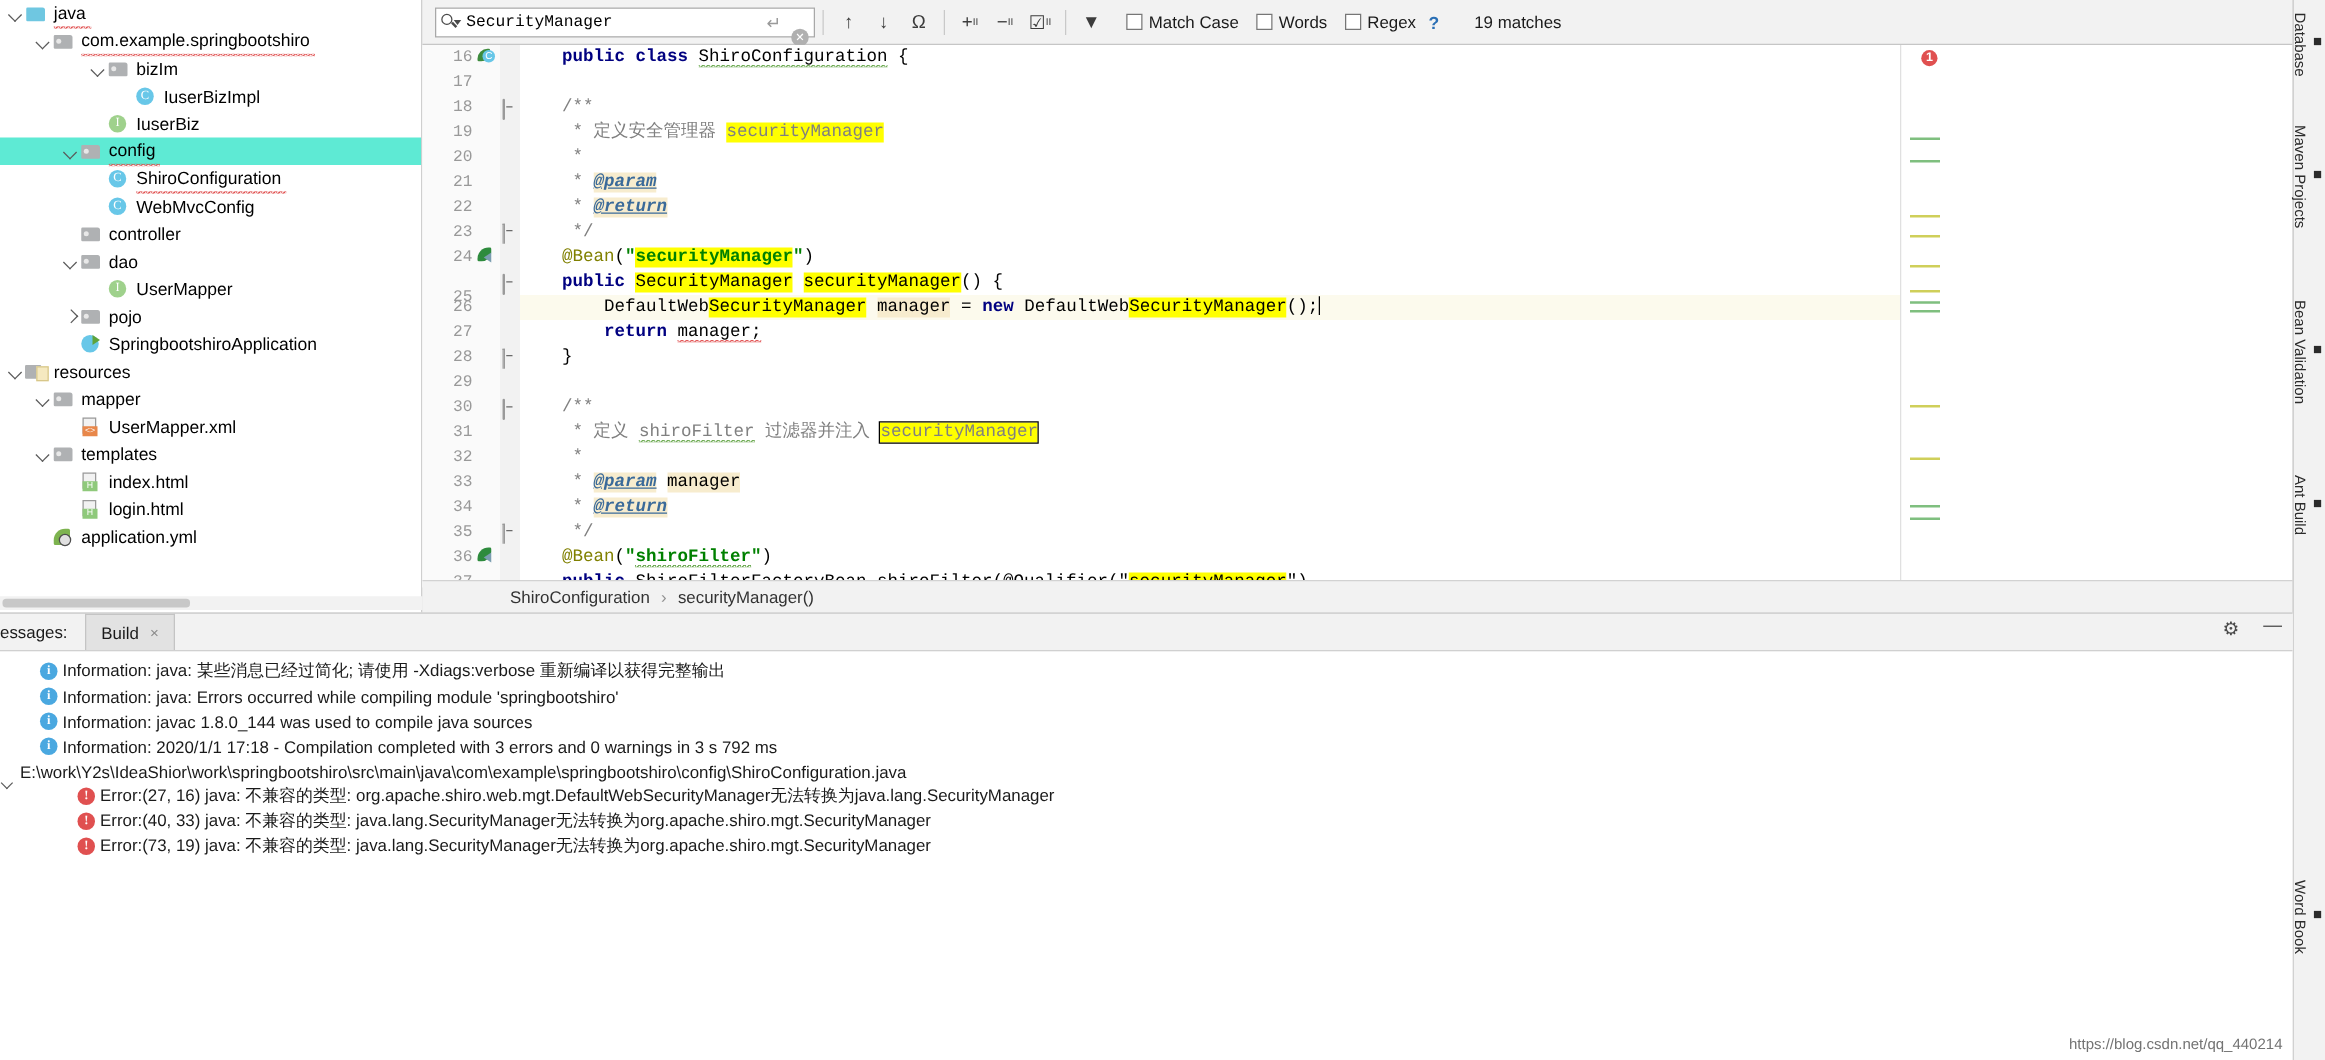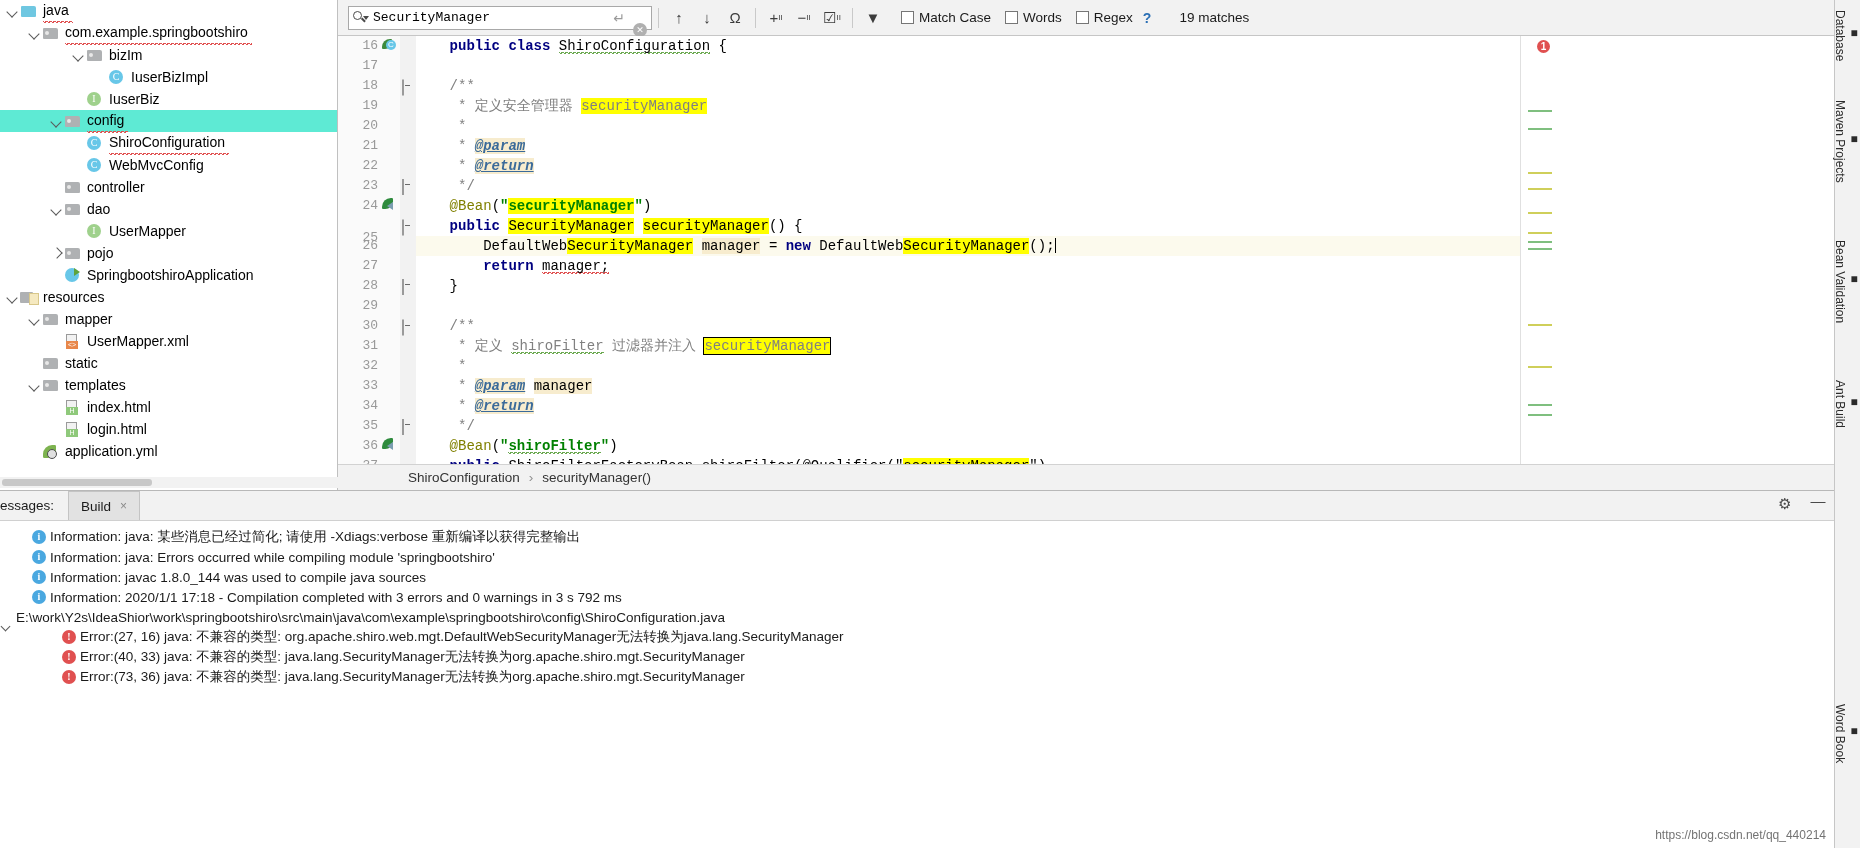--- a/index.html
+++ b/index.html
@@ -726,25 +726,20 @@
         <span class="ico folder"></span>
         <span class="tlabel">mapper</span>
       </div>
       <div class="tree-row ind2">
         <span class="tw"></span>
         <span class="ico fileicon">
           <span class="sheet"></span>
           <span class="badge xml">&lt;&gt;</span>
         </span>
         <span class="tlabel">UserMapper.xml</span>
-      </div>
-      <div class="tree-row ind1">
-        <span class="tw"></span>
-        <span class="ico folder"></span>
-        <span class="tlabel">static</span>
       </div>
       <div class="tree-row ind1">
         <span class="tw down"></span>
         <span class="ico folder"></span>
         <span class="tlabel">templates</span>
       </div>
       <div class="tree-row ind2">
         <span class="tw"></span>
         <span class="ico fileicon">
           <span class="sheet"></span>
@@ -946,19 +941,19 @@
           <span class="msg-file">Error:(27, 16)  java: 不兼容的类型: org.apache.shiro.web.mgt.DefaultWebSecurityManager无法转换为java.lang.SecurityManager</span>
         </div>
         <div class="msg-row lvl2">
           <span class="m-tw"></span>
           <span class="m-ico error"></span>
           <span class="msg-file">Error:(40, 33)  java: 不兼容的类型: java.lang.SecurityManager无法转换为org.apache.shiro.mgt.SecurityManager</span>
         </div>
         <div class="msg-row lvl2">
           <span class="m-tw"></span>
           <span class="m-ico error"></span>
-          <span class="msg-file">Error:(73, 36)  java: 不兼容的类型: java.lang.SecurityManager无法转换为org.apache.shiro.mgt.SecurityManager</span>
+          <span class="msg-file">Error:(73, 19)  java: 不兼容的类型: java.lang.SecurityManager无法转换为org.apache.shiro.mgt.SecurityManager</span>
         </div>
       </div>
   </div>
 
   <div id="watermark">https://blog.csdn.net/qq_440214</div>
 </div>
 
 </body></html>

